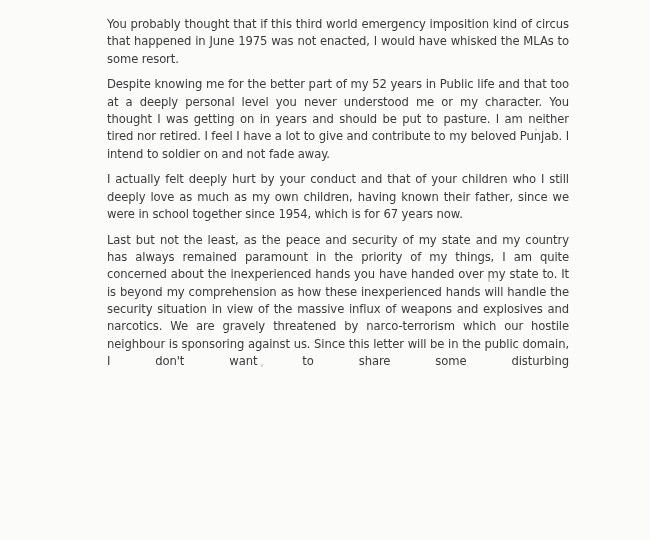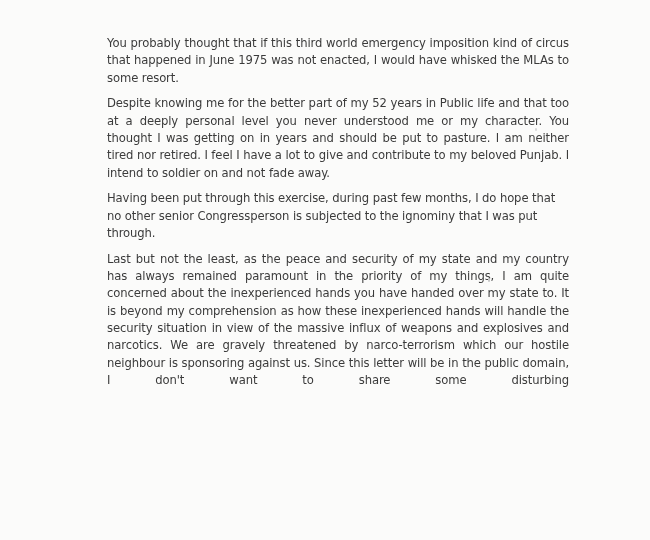--- a/index.html
+++ b/index.html
@@ -16,21 +16,20 @@
   .page {
     position: absolute;
     left: 107px;
     top: 16px;
     width: 462px;
     font-family: "DejaVu Sans", sans-serif;
     font-size: 11.6px;
     line-height: 17.3px;
     color: #3b3b3b;
     letter-spacing: -0.1px;
-    margin-top: 19px;
   }
   .page p {
     margin: 0 0 8.5px 0;
     text-align: justify;
   }
   .page p.left {
     text-align: left;
   }
   .page p.last-justify {
     text-align: justify;
@@ -43,19 +42,19 @@
     background: #c9c9c9;
     border-radius: 1px;
   }
 </style>
 </head>
 <body>
 
 <div class="page">
   <p>You probably thought that if this third world emergency imposition kind of circus that happened in June 1975 was not enacted, I would have whisked the MLAs to some resort.</p>
   <p>Despite knowing me for the better part of my 52 years in Public life and that too at a deeply personal level you never understood me or my character. You thought I was getting on in years and should be put to pasture. I am neither tired nor retired. I feel I have a lot to give and contribute to my beloved Punjab. I intend to soldier on and not fade away.</p>
-  <p class="left">Having been put through this exercise, during past few months, I do hope that no other senior Congressperson is subjected to the ignominy that I was put through.</p>
+  <p>I actually felt deeply hurt by your conduct and that of your children who I still deeply love as much as my own children, having known their father, since we were in school together since 1954, which is for 67 years now.</p>
   <p class="last-justify">Last but not the least, as the peace and security of my state and my country has always remained paramount in the priority of my things, I am quite concerned about the inexperienced hands you have handed over my state to. It is beyond my comprehension as how these inexperienced hands will handle the security situation in view of the massive influx of weapons and explosives and narcotics. We are gravely threatened by narco-terrorism which our hostile neighbour is sponsoring against us. Since this letter will be in the public domain, I don't want to share some disturbing</p>
 </div>
 
 <div class="speck" style="left:488px; top:278px;"></div>
 <div class="speck" style="left:535px; top:128px; height:3px; background:#d8d8d8;"></div>
 <div class="speck" style="left:261px; top:364px; height:3px; background:#d0d0d0;"></div>
 
 </body></html>

